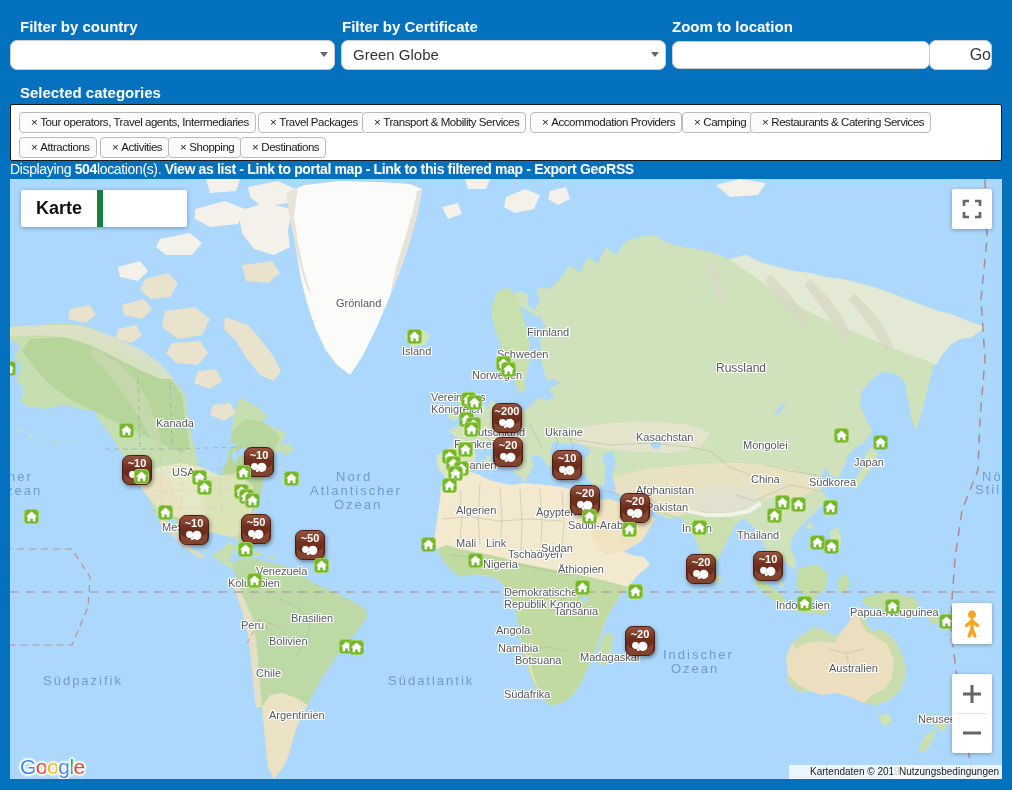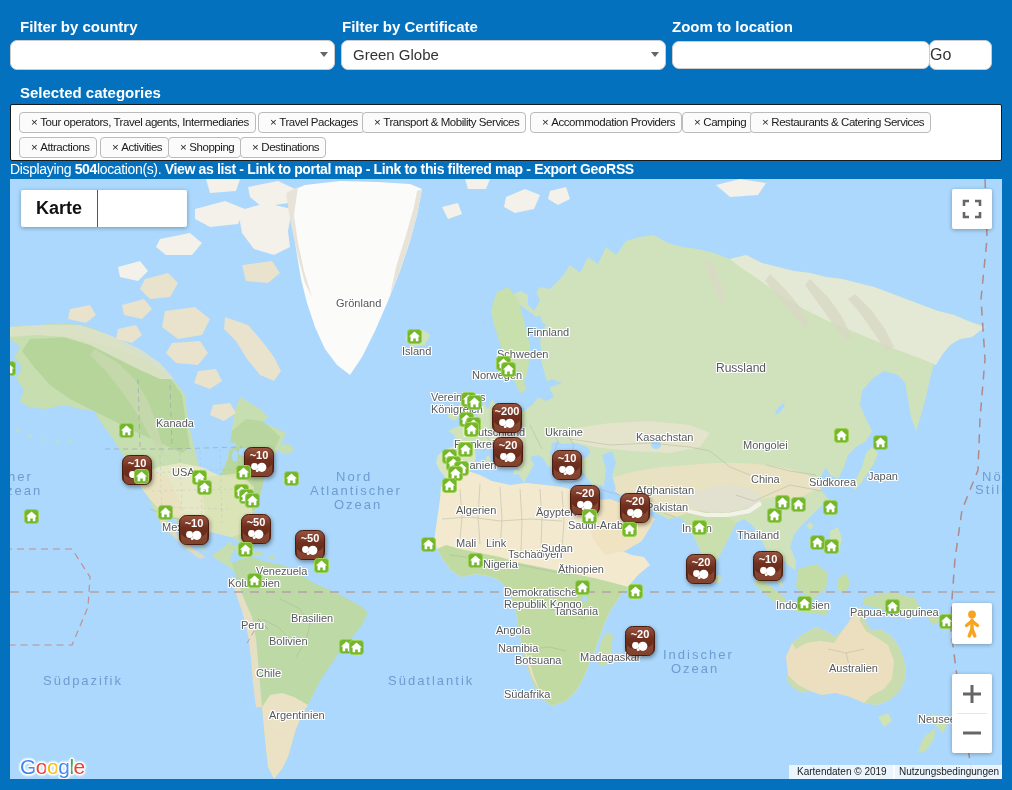--- a/index.html
+++ b/index.html
@@ -25,21 +25,21 @@
 
 <div class="lbl" style="left:20px;top:18px;">Filter by country</div>
 <div class="lbl" style="left:342px;top:18px;">Filter by Certificate</div>
 <div class="lbl" style="left:672px;top:18px;">Zoom to location</div>
 
 <div class="inp" style="left:10px;top:40px;width:325px;height:30px;"></div>
 <div class="selarrow" style="left:320px;top:52px;"></div>
 <div class="inp" style="left:341px;top:40px;width:325px;height:30px;font-size:15px;color:#333;line-height:28px;padding-left:11px;">Green Globe</div>
 <div class="selarrow" style="left:651px;top:52px;"></div>
 <div class="inp" style="left:672px;top:41px;width:258px;height:28px;"></div>
-<div class="inp" style="left:929px;top:40px;width:63px;height:30px;text-align:left;line-height:28px;font-size:16px;color:#333;">Go</div>
+<div class="inp" style="left:929px;top:40px;width:63px;height:30px;text-align:right;line-height:28px;font-size:16px;color:#333;">Go</div>
 
 <div class="lbl" style="left:20px;top:84px;">Selected categories</div>
 <div id="chipbox"></div>
 <div id="chips">
 <div class="chip" style="left:19px;top:112px;"><b>×</b>Tour operators, Travel agents, Intermediaries</div>
 <div class="chip" style="left:258px;top:112px;"><b>×</b>Travel Packages</div>
 <div class="chip" style="left:362px;top:112px;"><b>×</b>Transport &amp; Mobility Services</div>
 <div class="chip" style="left:530px;top:112px;"><b>×</b>Accommodation Providers</div>
 <div class="chip" style="left:682px;top:112px;"><b>×</b>Camping</div>
 <div class="chip" style="left:750px;top:112px;"><b>×</b>Restaurants &amp; Catering Services</div>
@@ -316,21 +316,21 @@
 <div class="mlabel" style="left:421px;top:212px;">Vereinigtes<br>Königreich</div>
 <div class="mlabel" style="left:454px;top:247px;">Deutschland</div>
 <div class="mlabel" style="left:444px;top:259px;">Frankreich</div>
 <div class="mlabel" style="left:446px;top:280px;">Spanien</div>
 <div class="mlabel" style="left:706px;top:182px;font-size:12px;">Russland</div>
 <div class="mlabel" style="left:535px;top:247px;">Ukraine</div>
 <div class="mlabel" style="left:626px;top:252px;">Kasachstan</div>
 <div class="mlabel" style="left:733px;top:260px;">Mongolei</div>
 <div class="mlabel" style="left:741px;top:294px;">China</div>
 <div class="mlabel" style="left:799px;top:297px;">Südkorea</div>
-<div class="mlabel" style="left:844px;top:291px;margin-left:14px;">Japan</div>
+<div class="mlabel" style="left:844px;top:277px;">Japan</div>
 <div class="mlabel" style="left:626px;top:305px;">Afghanistan</div>
 <div class="mlabel" style="left:636px;top:322px;">Pakistan</div>
 <div class="mlabel" style="left:672px;top:343px;">Indien</div>
 <div class="mlabel" style="left:727px;top:350px;">Thailand</div>
 <div class="mlabel" style="left:446px;top:325px;">Algerien</div>
 <div class="mlabel" style="left:520px;top:329px;margin-top:40px;">Libyen</div>
 <div class="mlabel" style="left:526px;top:327px;">Ägypten</div>
 <div class="mlabel" style="left:558px;top:340px;">Saudi-Arabien</div>
 <div class="mlabel" style="left:446px;top:358px;">Mali</div>
 <div class="mlabel" style="left:476px;top:358px;">Link</div>
@@ -555,21 +555,21 @@
       </svg>
 <svg class="mk gmk" style="left:875px;top:420px;">
         <use href="#gh"></use>
       </svg>
 <svg class="mk gmk" style="left:929px;top:435px;">
         <use href="#gh"></use>
       </svg>
 </div>
 
 <div class="ctrl" id="kartectl" style="left:11px;top:11px;width:166px;height:37px;">
-  <span style="position:absolute;left:0;top:0;width:76px;height:37px;text-align:center;line-height:37px;font-size:18px;font-weight:bold;color:#111;border-right:1px solid #15803d;">Karte</span>
+  <span style="position:absolute;left:0;top:0;width:76px;height:37px;text-align:center;line-height:37px;font-size:18px;font-weight:bold;color:#111;border-right:6px solid #15803d;">Karte</span>
 </div>
 <div class="ctrl" style="left:942px;top:10px;width:40px;height:40px;">
   <svg width="40" height="40" viewBox="0 0 40 40">
         <path d="M12 17 v-5 h5 M23 12 h5 v5 M28 23 v5 h-5 M17 28 h-5 v-5" fill="none" stroke="#666" stroke-width="2.6"></path>
       </svg>
 </div>
 <div class="ctrl" style="left:942px;top:424px;width:40px;height:41px;">
   <svg width="40" height="41" viewBox="0 0 40 41">
         <g stroke="#f7a521" stroke-width="3.4" stroke-linecap="round" fill="none">
           <path d="M20 17 L20 26"></path>
@@ -584,15 +584,15 @@
         <path d="M20 11 v18 M11 20 h18" stroke="#666" stroke-width="3"></path>
         <path d="M5 39.5 h30" stroke="#e6e6e6" stroke-width="1"></path>
         <path d="M11 59 h18" stroke="#666" stroke-width="3"></path>
       </svg>
 </div>
 
 <div style="position:absolute;left:10px;top:576px;font-size:21px;font-weight:normal;letter-spacing:-0.5px;text-shadow:-1px -1px 1px #fff,1px -1px 1px #fff,-1px 1px 1px #fff,1px 1px 1px #fff,0 2px 2px #fff,0 -2px 2px #fff,2px 0 2px #fff,-2px 0 2px #fff;">
 <span style="color:#4286f5;">G</span><span style="color:#ea4335;">o</span><span style="color:#fbbc05;">o</span><span style="color:#4286f5;">g</span><span style="color:#34a853;">l</span><span style="color:#ea4335;">e</span>
 </div>
 
-<div style="position:absolute;left:779px;top:586px;height:14px;background:rgba(255,255,255,.75);font-size:10px;color:#222;line-height:14px;padding:0 8px;">Kartendaten © 2019</div>
+<div style="position:absolute;left:779px;top:586px;height:14px;background:rgba(255,255,255,.75);font-size:10px;color:#222;line-height:14px;padding:0 21px;">Kartendaten © 2019</div>
 <div style="position:absolute;left:883px;top:586px;height:14px;background:rgba(255,255,255,.75);font-size:10px;color:#222;line-height:14px;padding:0 6px;">Nutzungsbedingungen</div>
 </div>
 
 </body></html>

